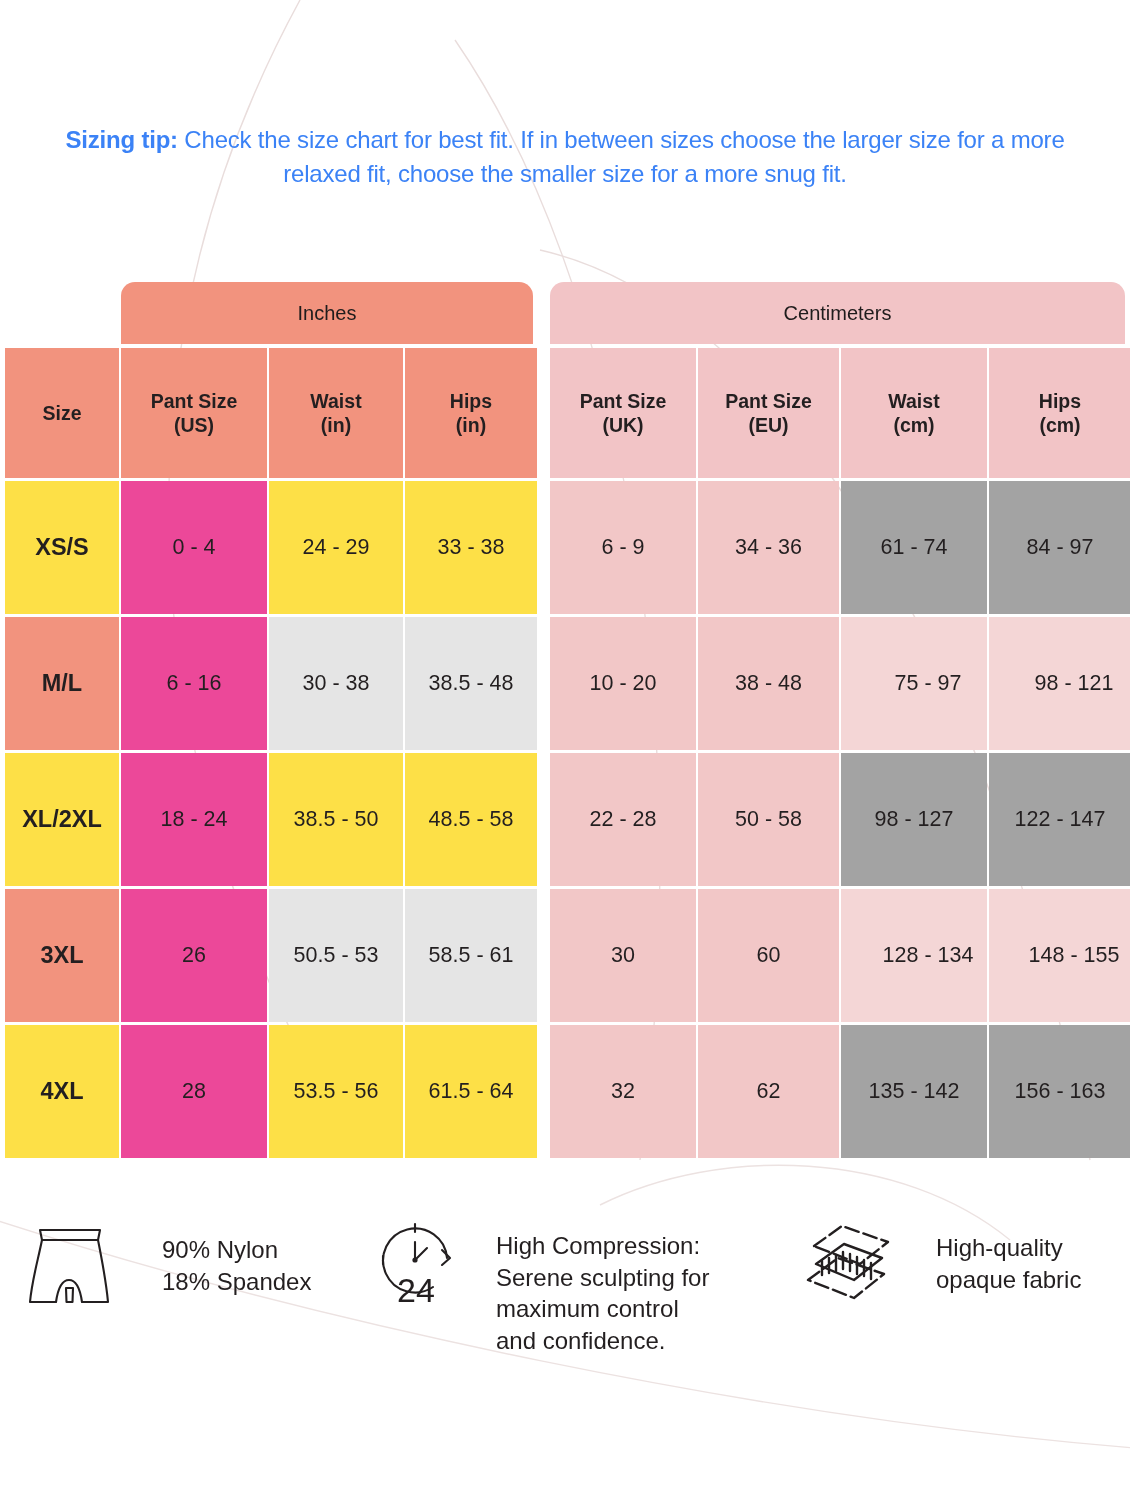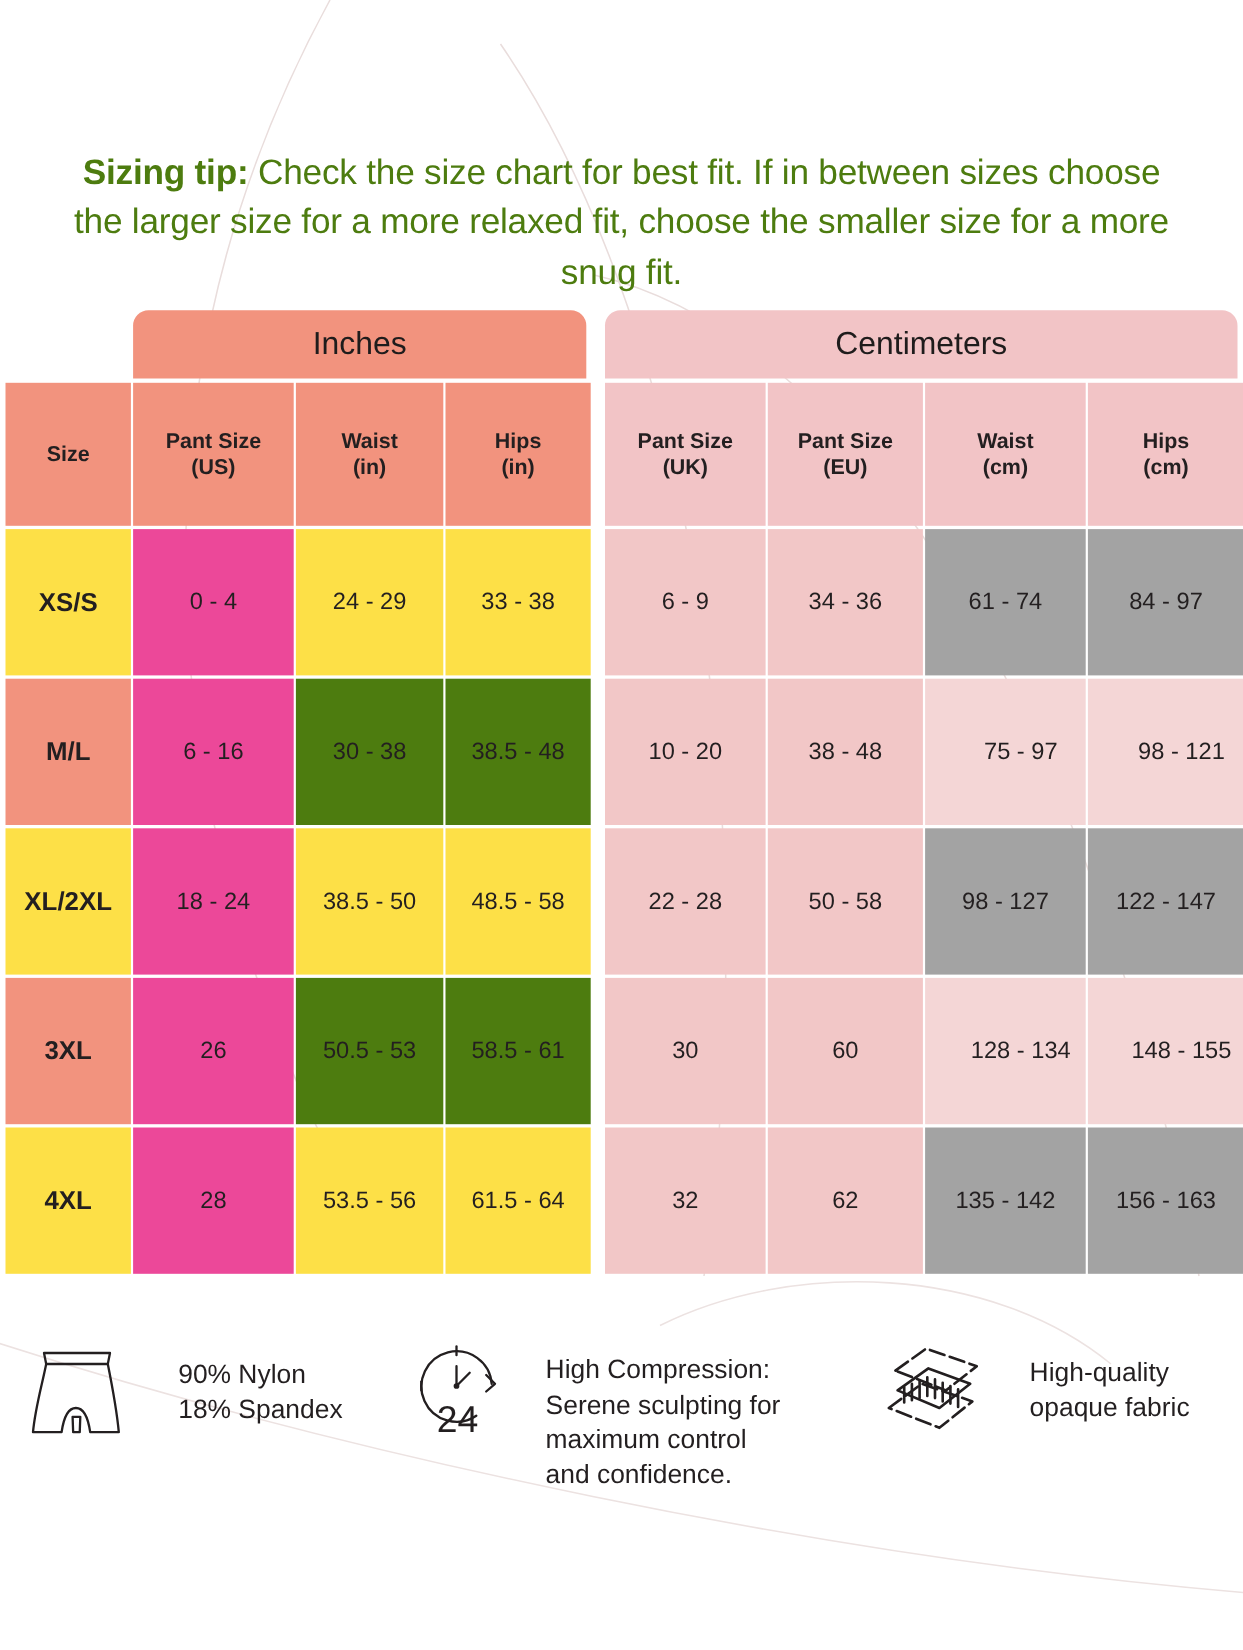--- a/index.html
+++ b/index.html
@@ -22,27 +22,27 @@
     left: 0; top: 0;
     width: 1130px; height: 1500px;
     pointer-events: none;
     z-index: 0;
   }
 
   
   .sizing-tip {
     position: absolute;
     left: 50px;
-    top: 134px;
+    top: 123px;
     width: 1030px;
     text-align: center;
-    font-size: 32px;
+    font-size: 24px;
     line-height: 1.42;
     letter-spacing: -0.2px;
-    color: #4d7c0f;
+    color: #3b82f6;
     z-index: 2;
   }
   .sizing-tip .tip-label {
     font-weight: bold;
   }
 
   
   .charts {
     position: absolute;
     left: 0;
@@ -59,21 +59,21 @@
   .table-left  { left: 5px;   width: 528px; }
   .table-right { left: 550px; width: 575px; }
 
   .unit-band {
     box-sizing: border-box;
     height: 62px;
     border-radius: 14px 14px 0 0;
     display: flex;
     align-items: center;
     justify-content: center;
-    font-size: 29px;
+    font-size: 20px;
     color: #1f1c1c;
     margin-bottom: 4px;
   }
   .unit-band-left  { margin-left: 116px; width: 412px; }
   .unit-band-right { margin-left: 0;     width: 575px; }
 
   .grid {
     display: grid;
     gap: 3px 2px;
   }
@@ -101,21 +101,21 @@
     border-radius: 0;
   }
   .cell.rowlabel {
     font-weight: bold;
     font-size: 23.5px;
   }
 
   
   .c-salmon      { background: #f2937e; }
   .c-salmon-mid  { background: #ec4899; }
-  .c-salmon-lt   { background: #4d7c0f; }
+  .c-salmon-lt   { background: #e5e5e5; }
   .c-blush       { background: #fde047; }
   .c-pink        { background: #f2c4c6; }
   .c-pink-mid    { background: #f2c7c7; }
   .c-pink-lt     { background: #f4d6d6; padding-left: 28px; }
   .c-pink-vlt    { background: #a3a3a3; }
 
   
   .features {
     position: absolute;
     left: 0;

